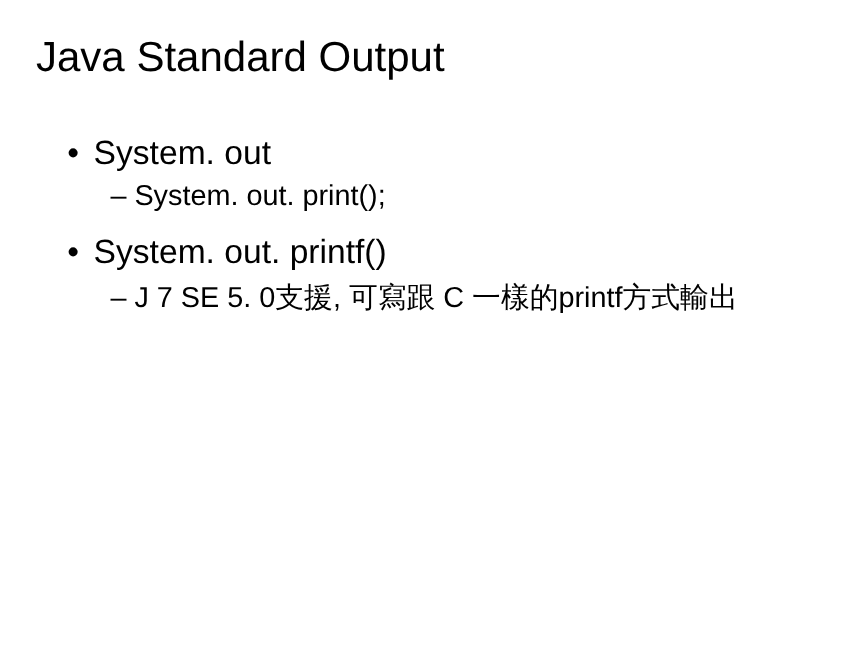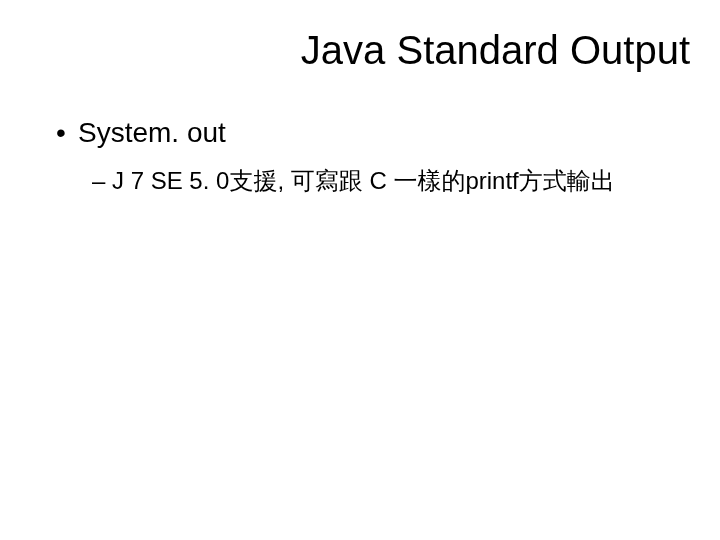--- a/index.html
+++ b/index.html
@@ -11,22 +11,22 @@
     font-family: Arial, "Helvetica Neue", Helvetica, sans-serif;
     color: #000000;
   }
   .slide {
     box-sizing: border-box;
     width: 720px;
     height: 540px;
     padding: 28px 30px 30px 30px;
   }
   .title {
-    font-size: 40px;
-    text-align: right;
+    font-size: 35px;
+    text-align: left;
     margin: 0 0 44px 0;
     font-weight: 400;
   }
   ul.lvl1 {
     list-style: none;
     margin: 16px;
     padding: 0 0 0 10px;
     font-size: 28px;
   }
   ul.lvl1 > li {
@@ -56,23 +56,25 @@
 <body>
 
 <div class="slide">
   <h1 class="title">Java Standard Output</h1>
 
   <ul class="lvl1">
 
     <li>
       <span class="row">System. out</span>
       <ul class="lvl2">
+        <li><span>System. out. print();</span></li>
       </ul>
     </li>
 
     <li>
+      <span class="row">System. out. printf()</span>
       <ul class="lvl2">
         <li><span>J 7 SE 5. 0支援, 可寫跟 C 一樣的printf方式輸出</span></li>
       </ul>
     </li>
 
   </ul>
 </div>
 
 </body></html>

